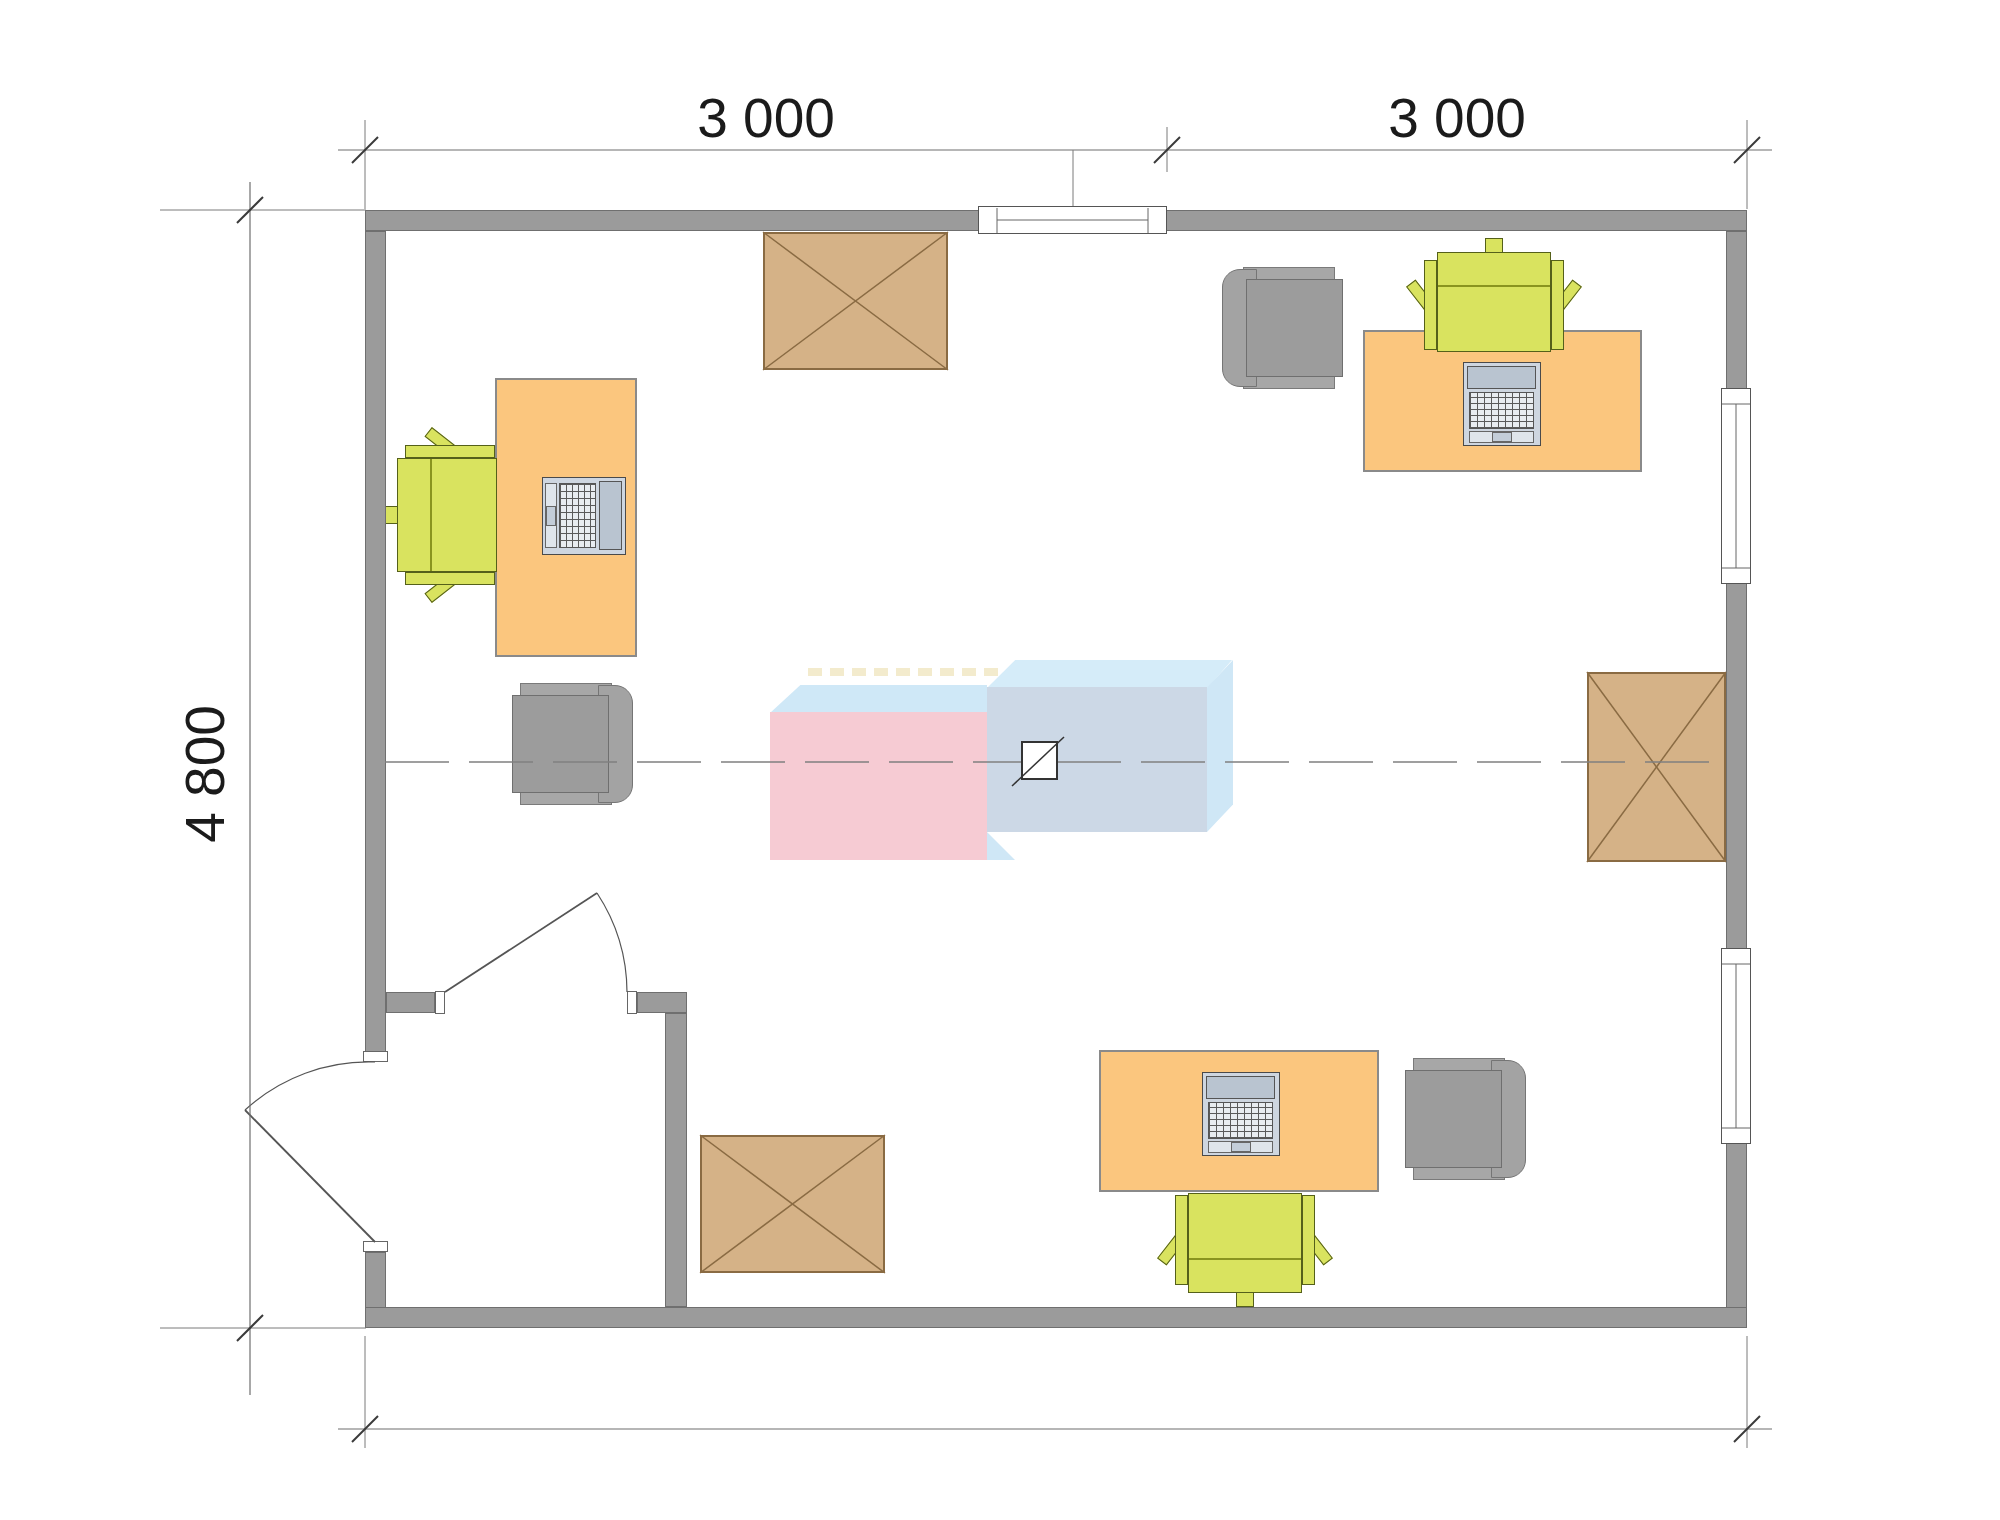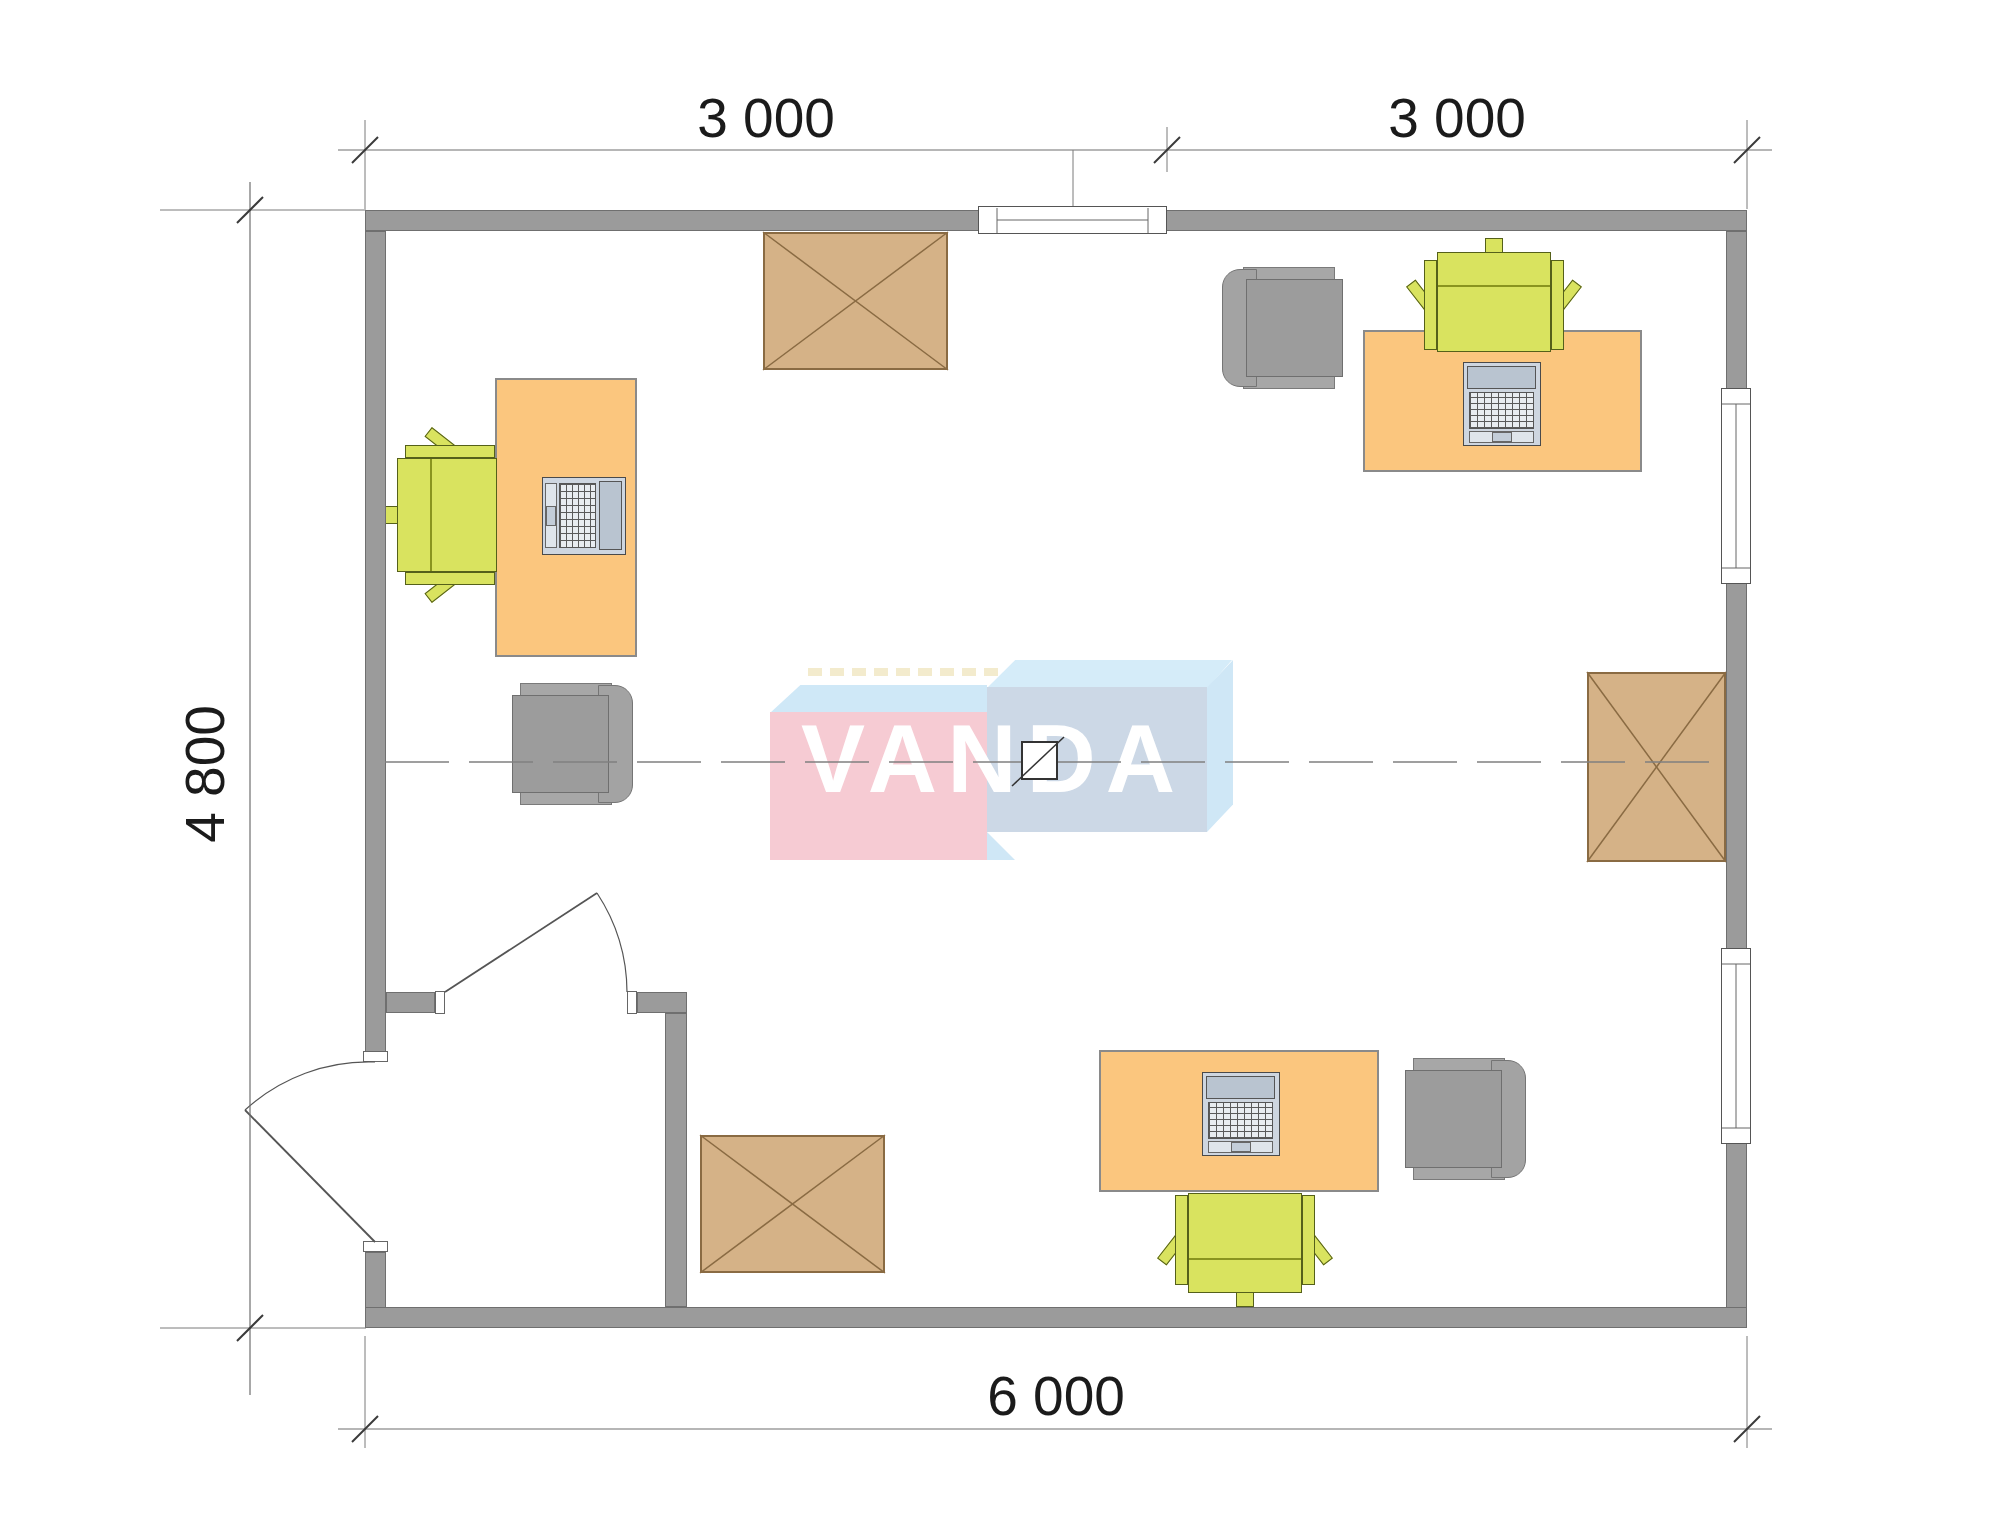--- a/index.html
+++ b/index.html
@@ -49,21 +49,20 @@
   <div class="logoface" style="left:1207px;top:660px;width:26px;height:172px;background:#cfe7f6;
               clip-path:polygon(0% 16%,100% 0%,100% 84%,0% 100%);"></div>
   <div class="logoface" style="left:987px;top:687px;width:220px;height:145px;background:#ccd8e6;"></div>
   <div class="logoface" style="left:770px;top:685px;width:217px;height:28px;background:#cfe8f7;
               clip-path:polygon(0% 100%,14% 0%,100% 0%,100% 100%);"></div>
   <div class="logoface" style="left:987px;top:832px;width:28px;height:28px;background:#cfe7f6;
               clip-path:polygon(0% 0%,100% 100%,0% 100%);"></div>
   <div class="logoface" style="left:770px;top:712px;width:217px;height:148px;background:#f6cbd3;"></div>
   <div class="logoface" style="left:808px;top:668px;width:195px;height:8px;
               background:repeating-linear-gradient(90deg,#f3ebcd 0 14px,transparent 14px 22px);"></div>
-  <div class="logo-text">VANDA</div>
 
   <div class="crate" style="left:763px;top:232px;width:185px;height:138px;"></div>
   <div class="crate" style="left:1587px;top:672px;width:139px;height:190px;"></div>
   <div class="crate" style="left:700px;top:1135px;width:185px;height:138px;"></div>
 
   <div class="desk" style="left:495px;top:378px;width:142px;height:279px;"></div>
   <div class="desk" style="left:1363px;top:330px;width:279px;height:142px;"></div>
   <div class="desk" style="left:1099px;top:1050px;width:280px;height:142px;"></div>
 
   <div class="laptop" style="left:545px;top:474px;transform:rotate(90deg);">
@@ -219,15 +218,14 @@
       <line x1="237" y1="223" x2="263" y2="197"></line>
       <line x1="237" y1="1341" x2="263" y2="1315"></line>
       <line x1="352" y1="1442" x2="378" y2="1416"></line>
       <line x1="1734" y1="1442" x2="1760" y2="1416"></line>
     </g>
   </svg>
 
   <div class="dimlabel" style="left:566px;top:86px;">3 000</div>
   <div class="dimlabel" style="left:1257px;top:86px;">3 000</div>
   <div class="dimlabel" style="left:5px;top:742px;transform:rotate(-90deg);">4 800</div>
-  <div class="dimlabel" style="left:856px;top:1364px;">6 000</div>
 
 </div>
 
 </body></html>

